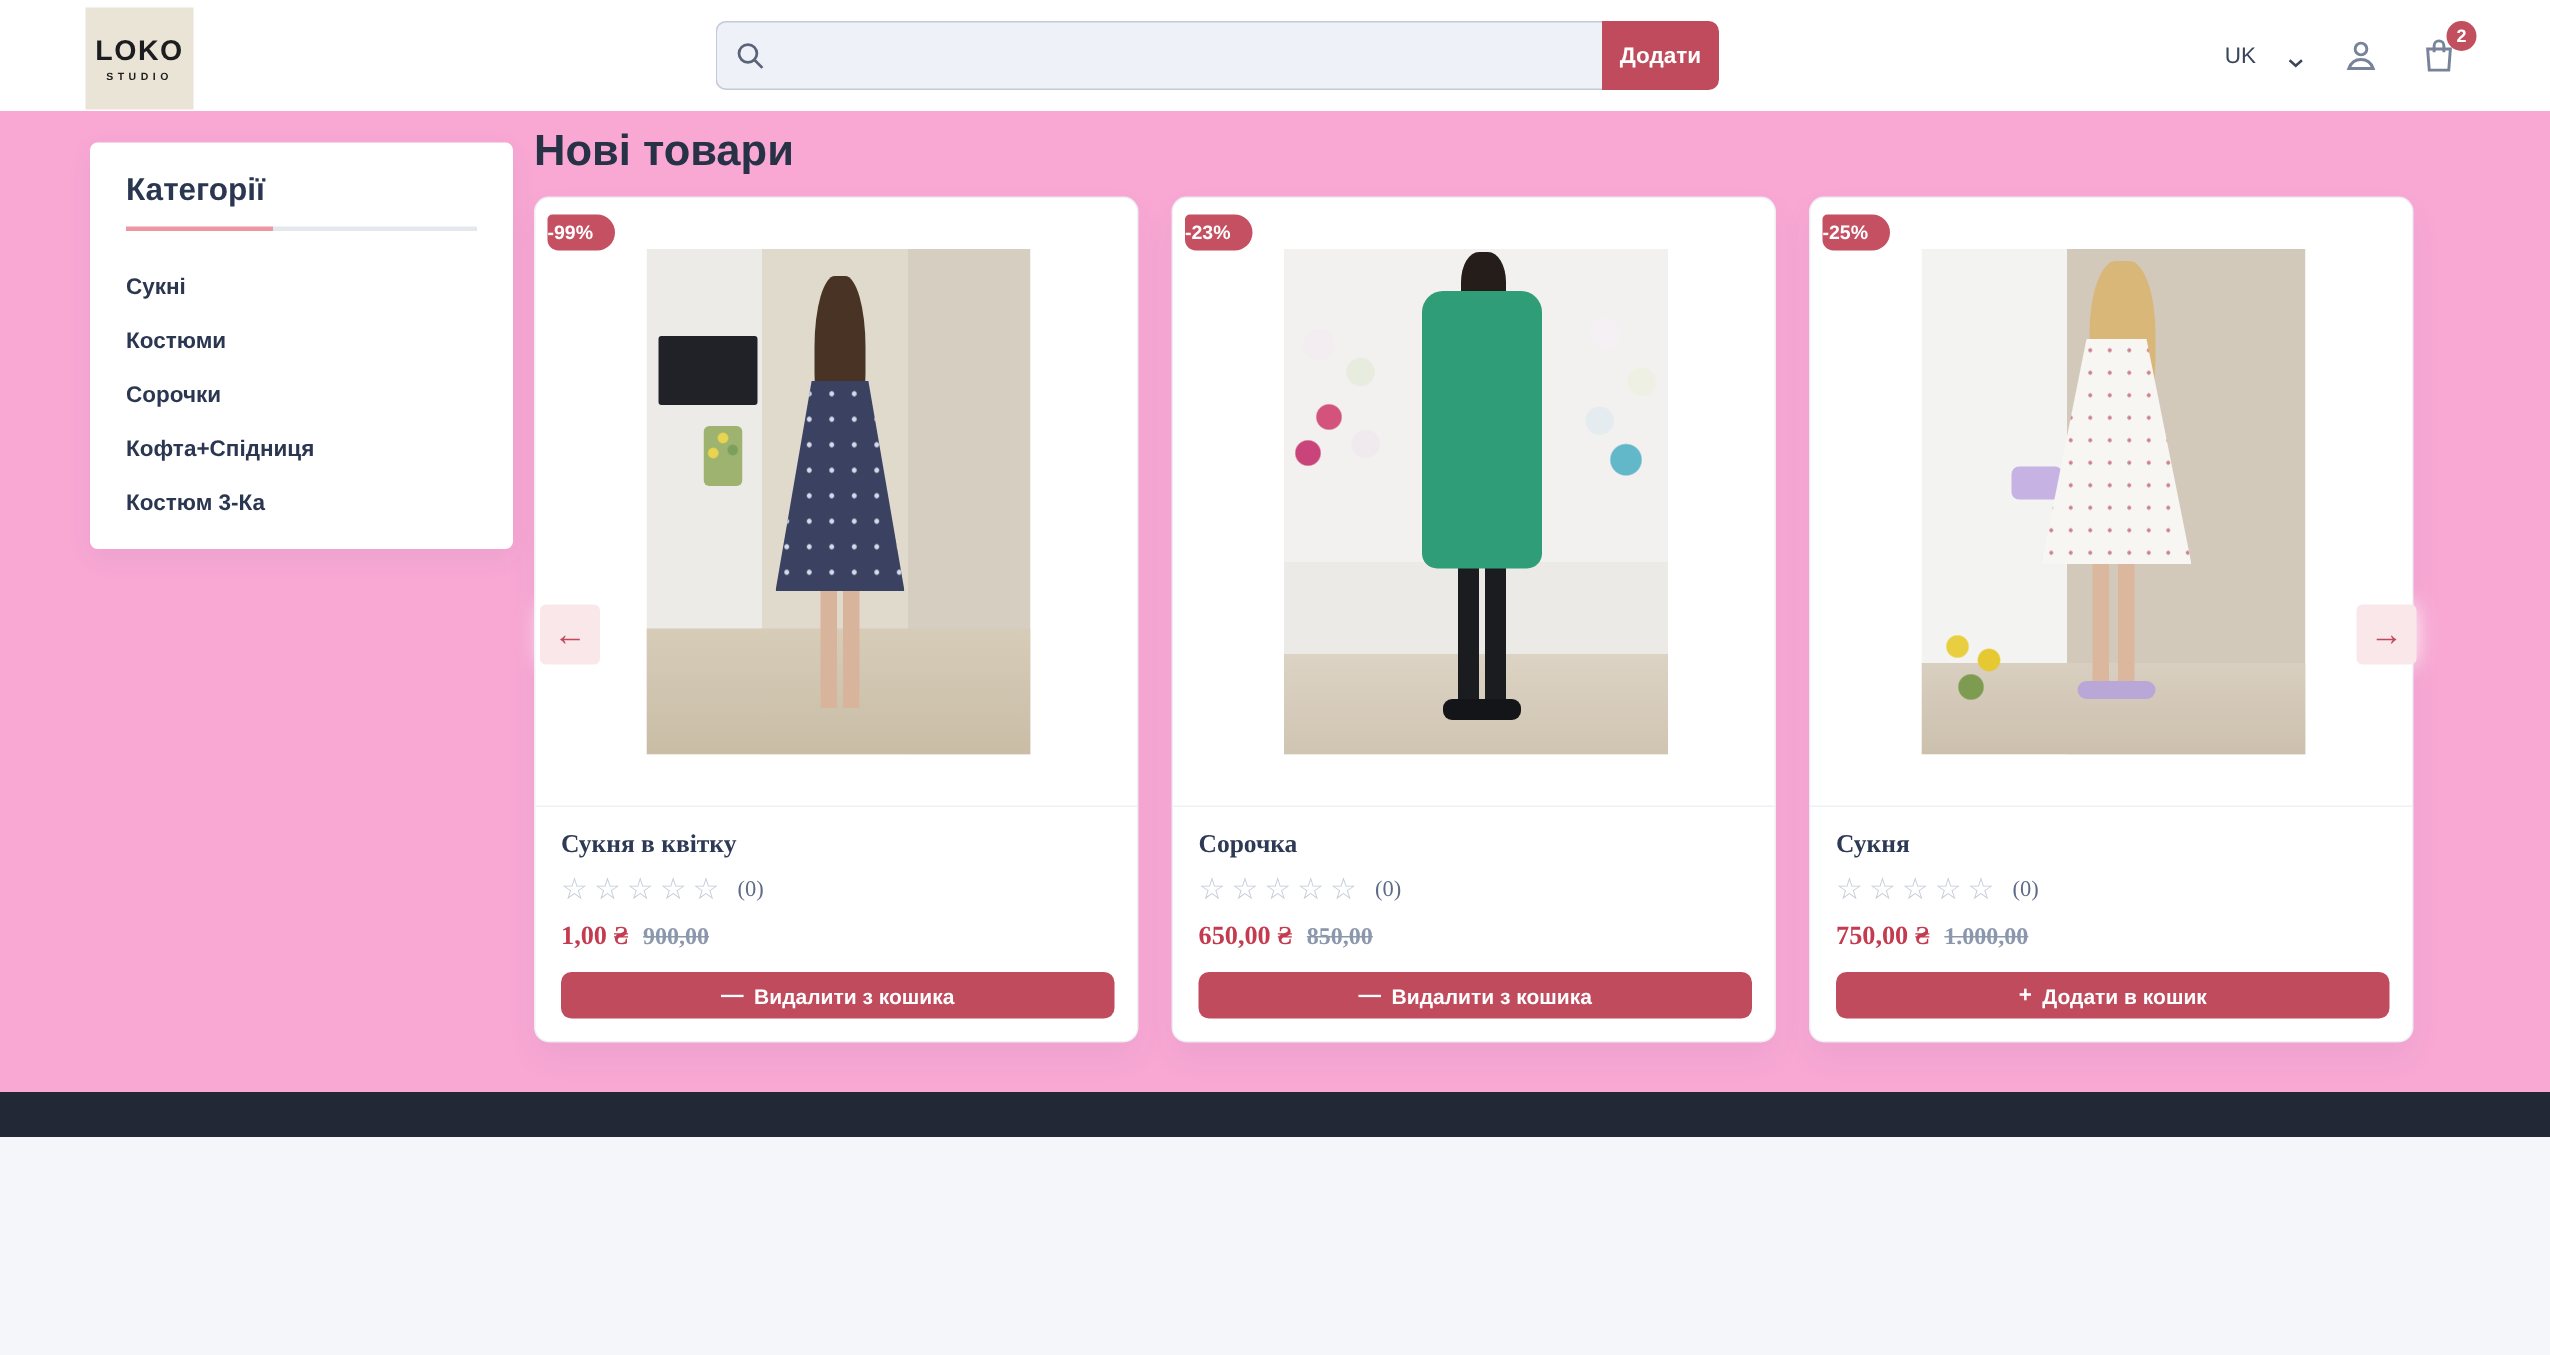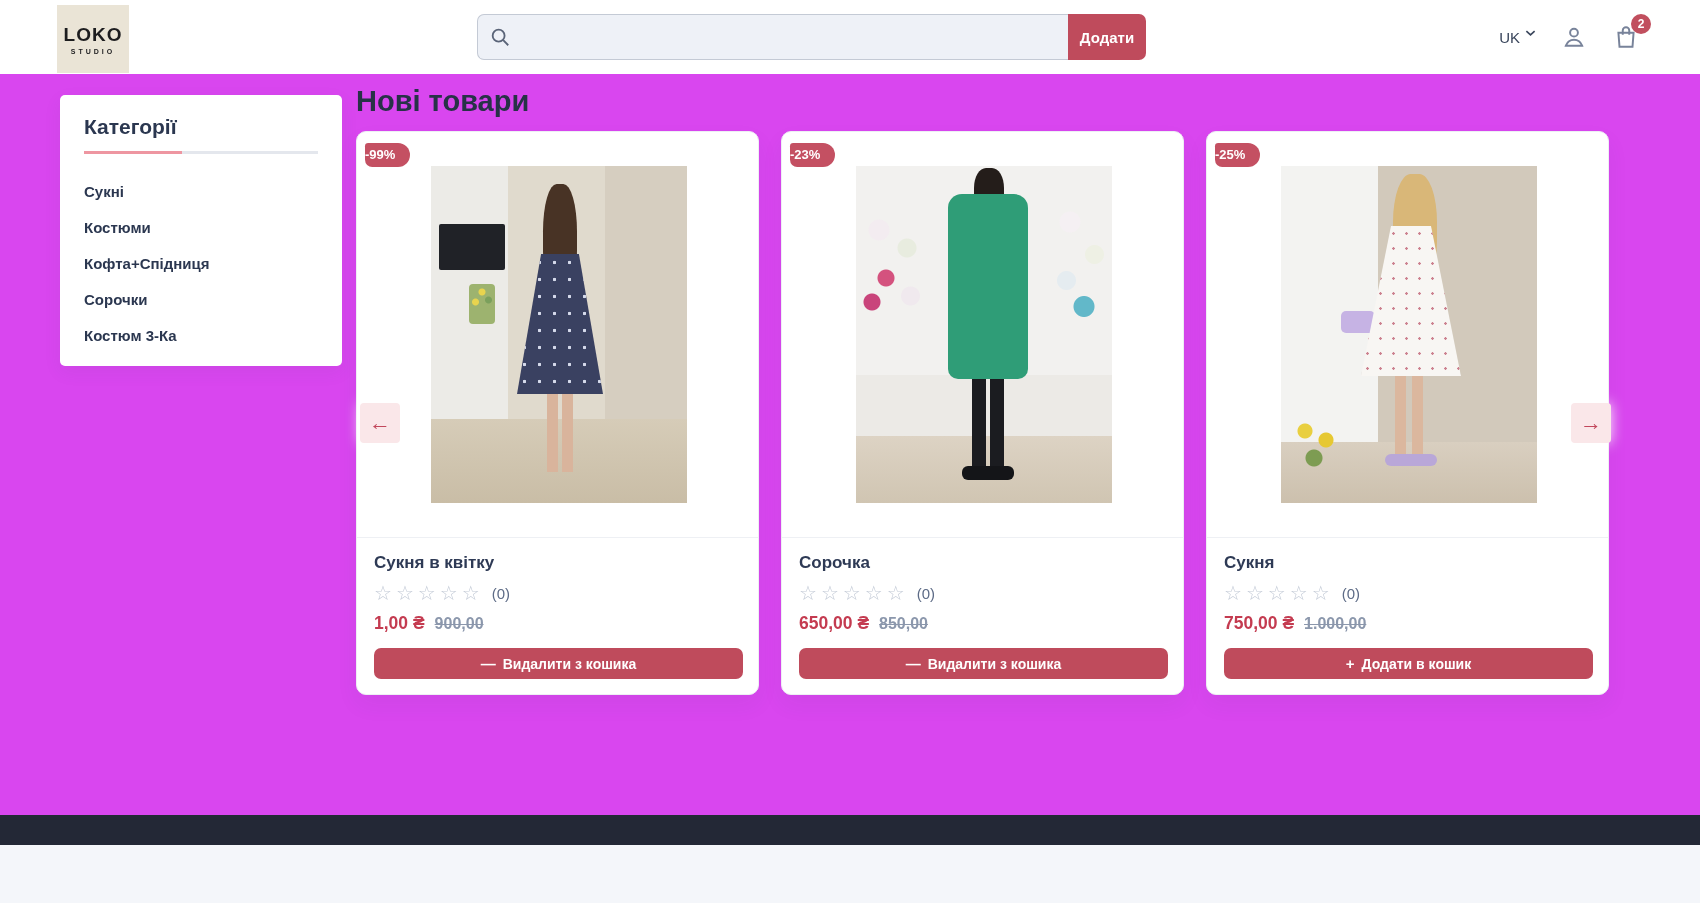--- a/index.html
+++ b/index.html
@@ -1,35 +1,35 @@
 <!DOCTYPE html>
 <html><head>
 <meta charset="utf-8">
 <style>
   * { margin:0; padding:0; box-sizing:border-box; }
   html,body { width:1700px; height:903px; }
   body { font-family:"Liberation Sans","DejaVu Sans",sans-serif; background:#f4f6fa; }
-  .page { position:relative; width:1700px; height:845px; overflow:hidden; background:#d946ef; }
+  .page { position:relative; width:1700px; height:758px; overflow:hidden; background:#f9a8d4; }
 
   
   .header { position:absolute; left:0; top:0; width:1700px; height:74px; background:#ffffff; }
   .logo { position:absolute; left:57px; top:5px; width:72px; height:68px; background:#eae4d6;
           display:flex; flex-direction:column; align-items:center; justify-content:center; cursor:pointer; }
   .logo-line1 { font-size:19px; font-weight:700; letter-spacing:1px; color:#1d1d1f; }
   .logo-line2 { font-size:7px; font-weight:700; letter-spacing:3px; color:#1d1d1f; margin-top:2px; }
 
   .search-wrap { position:absolute; left:477px; top:14px; width:669px; height:46px; display:flex; }
   .search-input { flex:1; height:46px; background:#eef1f7; border:1px solid #c4cad5; border-right:none;
                   border-radius:7px 0 0 7px; padding:0 14px 0 42px; font-size:15px; color:#2e3a55; outline:none; }
   .search-icon { position:absolute; left:12px; top:12px; width:22px; height:22px; pointer-events:none; }
   .search-btn { width:78px; height:46px; background:#bf4b5c; color:#ffffff; border:none; border-radius:0 7px 7px 0;
                 font-size:15px; font-weight:700; cursor:pointer; font-family:inherit; }
 
   .header-right { position:absolute; right:60px; top:0; height:74px; display:flex; align-items:center; gap:24px; }
-  .lang { display:flex; align-items:flex-start; gap:5px; font-size:15px; color:#3a465c; cursor:pointer; }
+  .lang { display:flex; align-items:flex-end; gap:21px; font-size:15px; color:#3a465c; cursor:pointer; }
   .icon-btn { position:relative; width:28px; height:28px; display:flex; align-items:center; justify-content:center; cursor:pointer; }
   .cart-badge { position:absolute; top:-9px; right:-11px; width:20px; height:20px; border-radius:50%;
                 background:#c14f5e; color:#fff; font-size:12px; font-weight:700;
                 display:flex; align-items:center; justify-content:center; }
 
   
   .sidebar { position:absolute; left:60px; top:95px; width:282px; height:271px; background:#ffffff;
              border-radius:5px; box-shadow:0 6px 18px rgba(50,70,120,0.07); padding:20px 24px; }
   .sidebar-title { font-size:21px; font-weight:700; color:#2b3750; }
   .sidebar-rule { margin-top:12px; height:3px; width:100%; display:flex; }
@@ -40,21 +40,21 @@
 
   
   .main-title { position:absolute; left:356px; top:85px; font-size:29px; font-weight:700; color:#273247; }
 
   .cards { position:absolute; left:356px; top:131px; display:flex; gap:22px; }
   .card { position:relative; width:403px; height:564px; background:#ffffff; border:1px solid #edeff4;
           border-radius:10px; box-shadow:0 10px 22px rgba(45,60,110,0.06); }
   .badge { position:absolute; left:8px; top:11px; background:#c45062; color:#fff; font-size:13px; font-weight:700;
            padding:4px 15px 5px 0; border-radius:4px 15px 15px 9px; z-index:2; }
   .imgbox { position:absolute; left:74px; top:34px; width:256px; height:337px; overflow:hidden; cursor:pointer; }
-  .card-info { position:absolute; left:0; top:405px; width:100%; height:159px; border-top:1px solid #eef0f4; padding:15px 17px 0; }
+  .card-info { position:absolute; left:0; top:405px; width:100%; height:159px; border-top:1px solid #eef0f4; padding:15px 17px 0;font-family:Liberation Serif, serif; }
   .prod-name { font-size:17px; font-weight:700; color:#2e3a55; cursor:pointer; }
   .stars-row { margin-top:10px; display:flex; align-items:center; }
   .stars { font-size:20px; letter-spacing:4px; color:#c4cbd7; line-height:1; }
   .rating-count { font-size:15px; color:#5d6b86; margin-left:8px; }
   .price-row { margin-top:10px; display:flex; align-items:baseline; gap:10px; }
   .price { font-size:17.5px; font-weight:700; color:#c43b50; }
   .old-price { font-size:16px; font-weight:700; color:#8b97ac; text-decoration:line-through; }
   .card-btn { position:absolute; left:17px; top:516px; width:369px; height:31px; background:#bf4b5c; border:none;
               border-radius:7px; color:#fff; font-size:14px; font-weight:700; cursor:pointer; font-family:inherit;
               display:flex; align-items:center; justify-content:center; gap:7px; }
@@ -182,22 +182,22 @@
 
   <div class="sidebar">
     <div class="sidebar-title">Категорії</div>
     <div class="sidebar-rule">
       <span class="pink"></span>
         <span class="grey"></span>
     </div>
     <ul class="sidebar-list">
       <li class="sidebar-item">Сукні</li>
       <li class="sidebar-item">Костюми</li>
+      <li class="sidebar-item">Сорочки</li>
       <li class="sidebar-item">Кофта+Спідниця</li>
-      <li class="sidebar-item">Сорочки</li>
       <li class="sidebar-item">Костюм 3-Ка</li>
     </ul>
   </div>
 
   <h1 class="main-title">Нові товари</h1>
 
   <div class="cards">
 
     <div class="card">
       <div class="badge">-99%</div>

